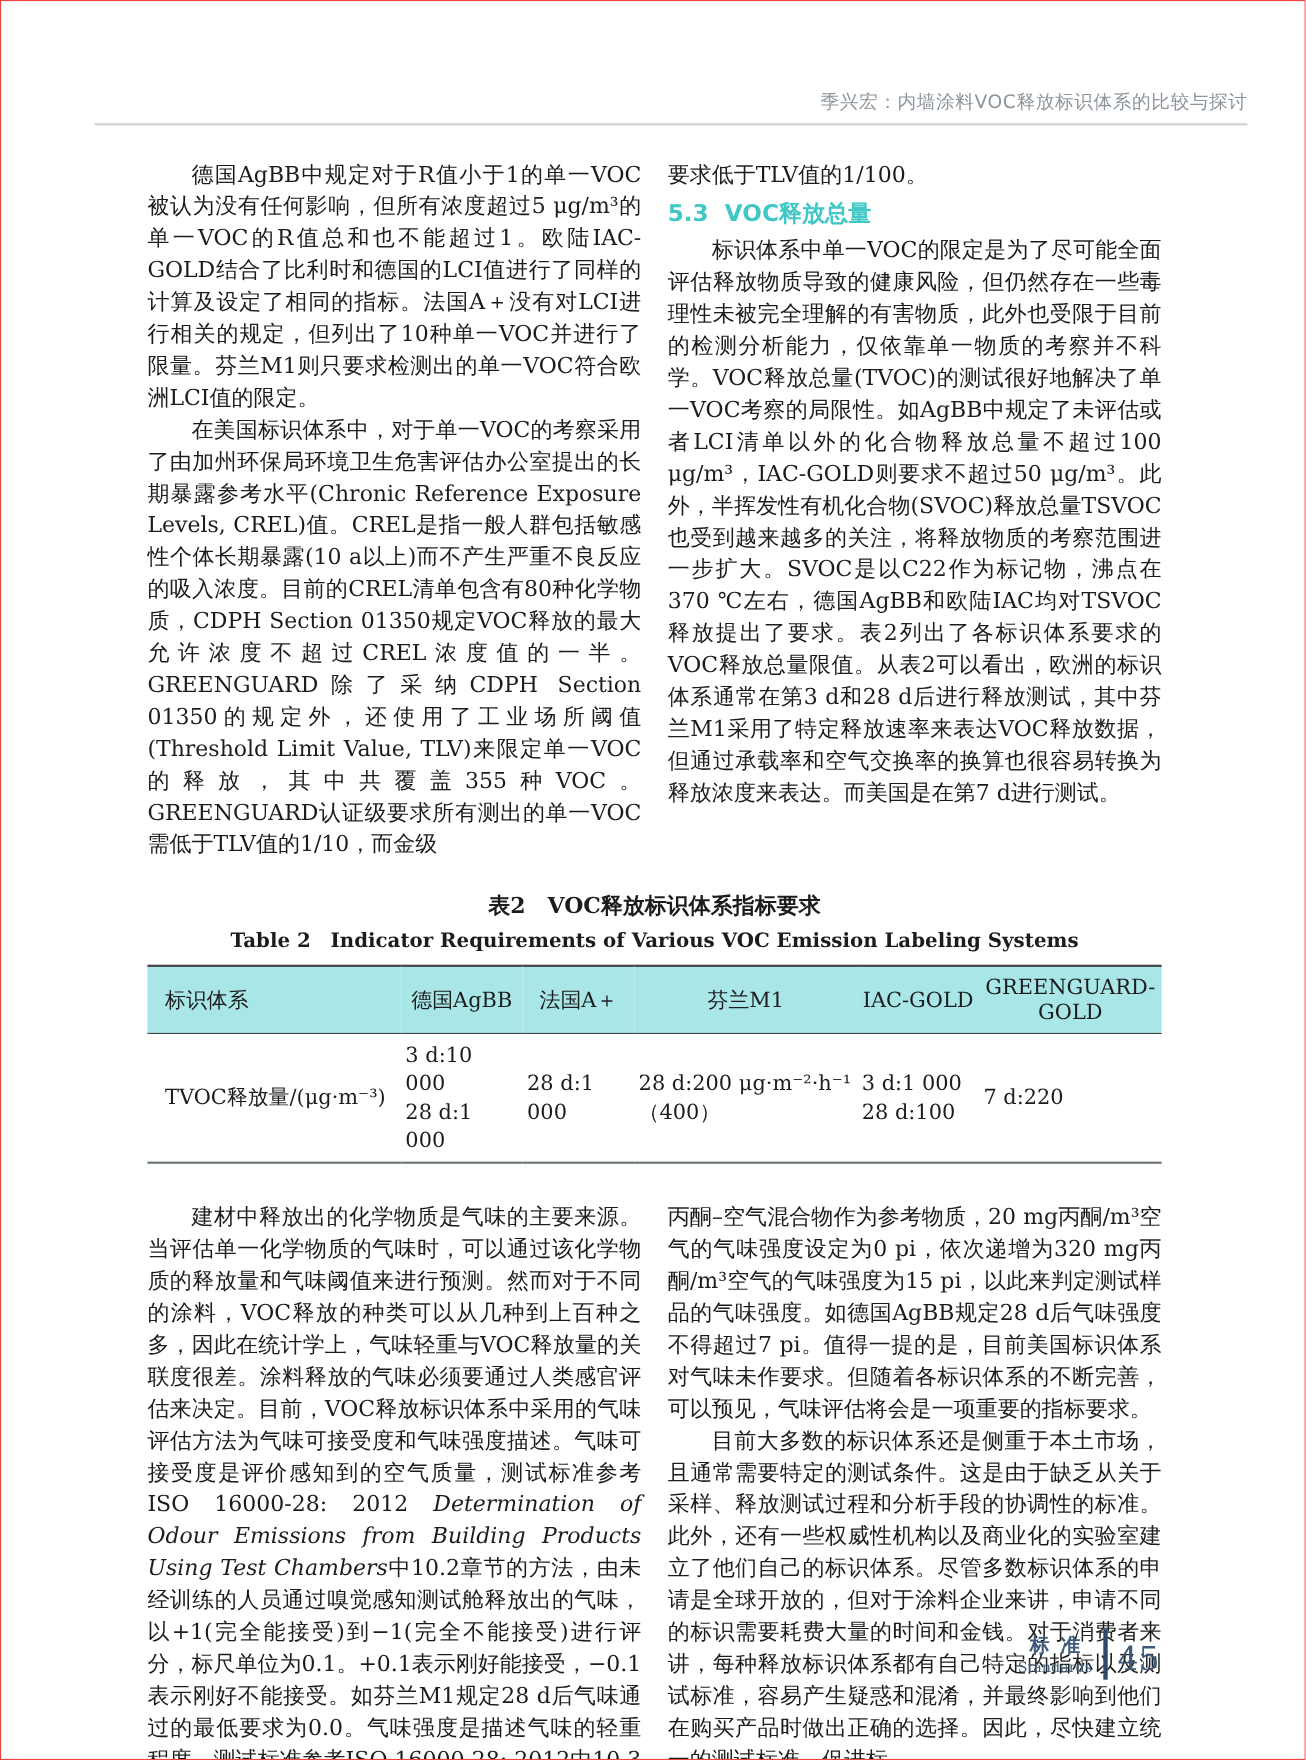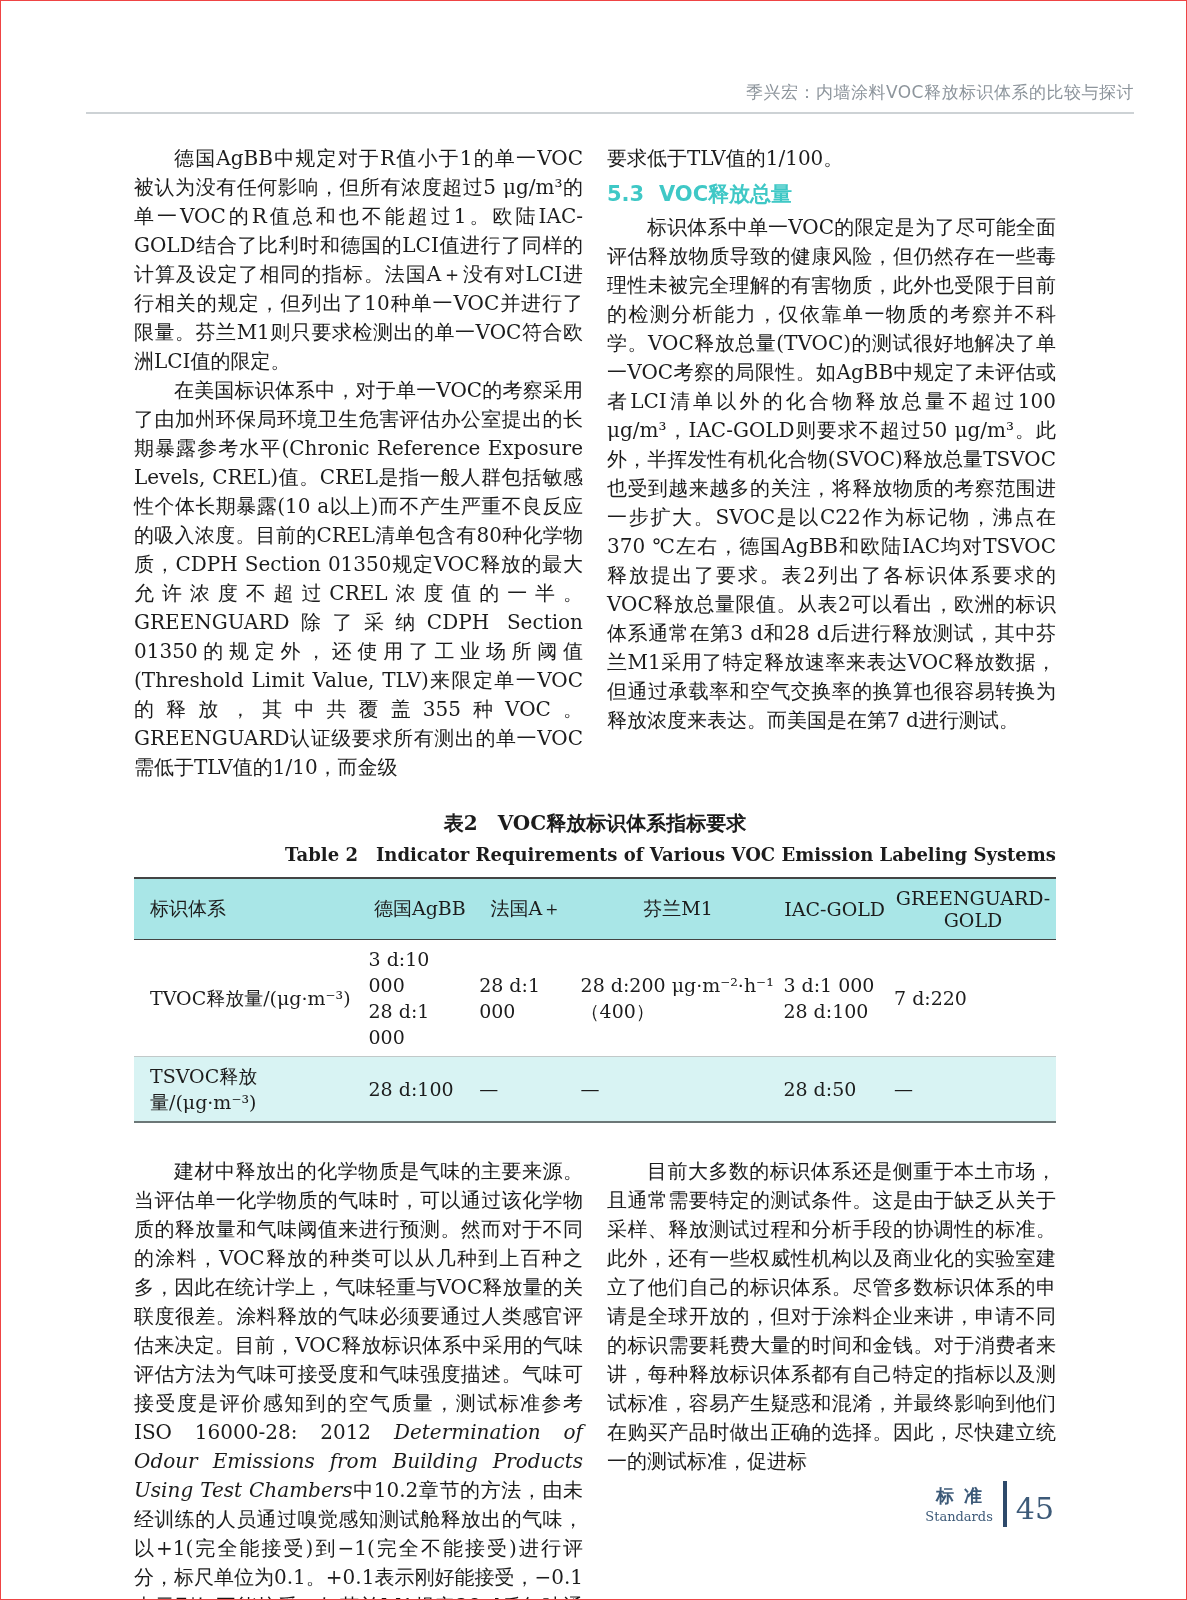--- a/index.html
+++ b/index.html
@@ -63,21 +63,21 @@
   .big-heading .h-num{margin-right:0.75em;}
   
   .table-block{margin:28px 130px 0 133px;}
   .table-title-zh{
     text-align:center;
     font-size:20px;
     font-weight:bold;
     margin-bottom:6px;
   }
   .table-title-en{
-    text-align:right;
+    text-align:center;
     font-size:18px;
     font-weight:bold;
     margin-bottom:10px;
   }
   table.paper-table{
     width:100%;
     border-collapse:collapse;
     border-top:2px solid #444;
     border-bottom:2px solid #6c7777;
     font-size:19px;
@@ -190,37 +190,30 @@
           <td>
             <span class="cl">28 d:200 μg·m⁻²·h⁻¹</span>
             <span class="cl">（400）</span>
           </td>
           <td>
             <span class="cl">3 d:1 000</span>
             <span class="cl">28 d:100</span>
           </td>
           <td>7 d:220</td>
         </tr>
-        <tr class="row-stripe">
-          <td class="first">TSVOC释放量/(μg·m⁻³)</td>
-          <td>28 d:100</td>
-          <td>—</td>
-          <td>—</td>
-          <td>28 d:50</td>
-          <td>—</td>
-        </tr>
       </tbody>
     </table>
   </div>
 
   <div class="columns bottom">
     <div class="col">
       <p class="para indent"><span>建材中释放出的化学物质是气味的主要来源。当评估单一化学物质的气味时，可以通过该化学物质的释放量和气味阈值来进行预测。然而对于不同的涂料，VOC释放的种类可以从几种到上百种之多，因此在统计学上，气味轻重与VOC释放量的关联度很差。涂料释放的气味必须要通过人类感官评估来决定。目前，VOC释放标识体系中采用的气味评估方法为气味可接受度和气味强度描述。气味可接受度是评价感知到的空气质量，测试标准参考ISO 16000-28: 2012 </span><span class="em-latin">Determination of Odour Emissions from Building Products Using Test Chambers</span><span>中10.2章节的方法，由未经训练的人员通过嗅觉感知测试舱释放出的气味，以+1(完全能接受)到−1(完全不能接受)进行评分，标尺单位为0.1。+0.1表示刚好能接受，−0.1表示刚好不能接受。如芬兰M1规定28 d后气味通过的最低要求为0.0。气味强度是描述气味的轻重程度，测试标准参考ISO 16000-28: 2012中10.3章节，由受过训练的人员通过与参考物质气味强度的对比，来评价气味强度等级。如</span></p>
     </div>
     <div class="col">
+      <p class="para">丙酮–空气混合物作为参考物质，20 mg丙酮/m³空气的气味强度设定为0 pi，依次递增为320 mg丙酮/m³空气的气味强度为15 pi，以此来判定测试样品的气味强度。如德国AgBB规定28 d后气味强度不得超过7 pi。值得一提的是，目前美国标识体系对气味未作要求。但随着各标识体系的不断完善，可以预见，气味评估将会是一项重要的指标要求。</p>
       <p class="para indent">目前大多数的标识体系还是侧重于本土市场，且通常需要特定的测试条件。这是由于缺乏从关于采样、释放测试过程和分析手段的协调性的标准。此外，还有一些权威性机构以及商业化的实验室建立了他们自己的标识体系。尽管多数标识体系的申请是全球开放的，但对于涂料企业来讲，申请不同的标识需要耗费大量的时间和金钱。对于消费者来讲，每种释放标识体系都有自己特定的指标以及测试标准，容易产生疑惑和混淆，并最终影响到他们在购买产品时做出正确的选择。因此，尽快建立统一的测试标准，促进标</p>
     </div>
   </div>
 
   <div class="footer">
     <div class="footer-label">
       <div class="footer-zh">标准</div>
       <div class="footer-en">Standards</div>
     </div>
     <div class="footer-bar"></div>

